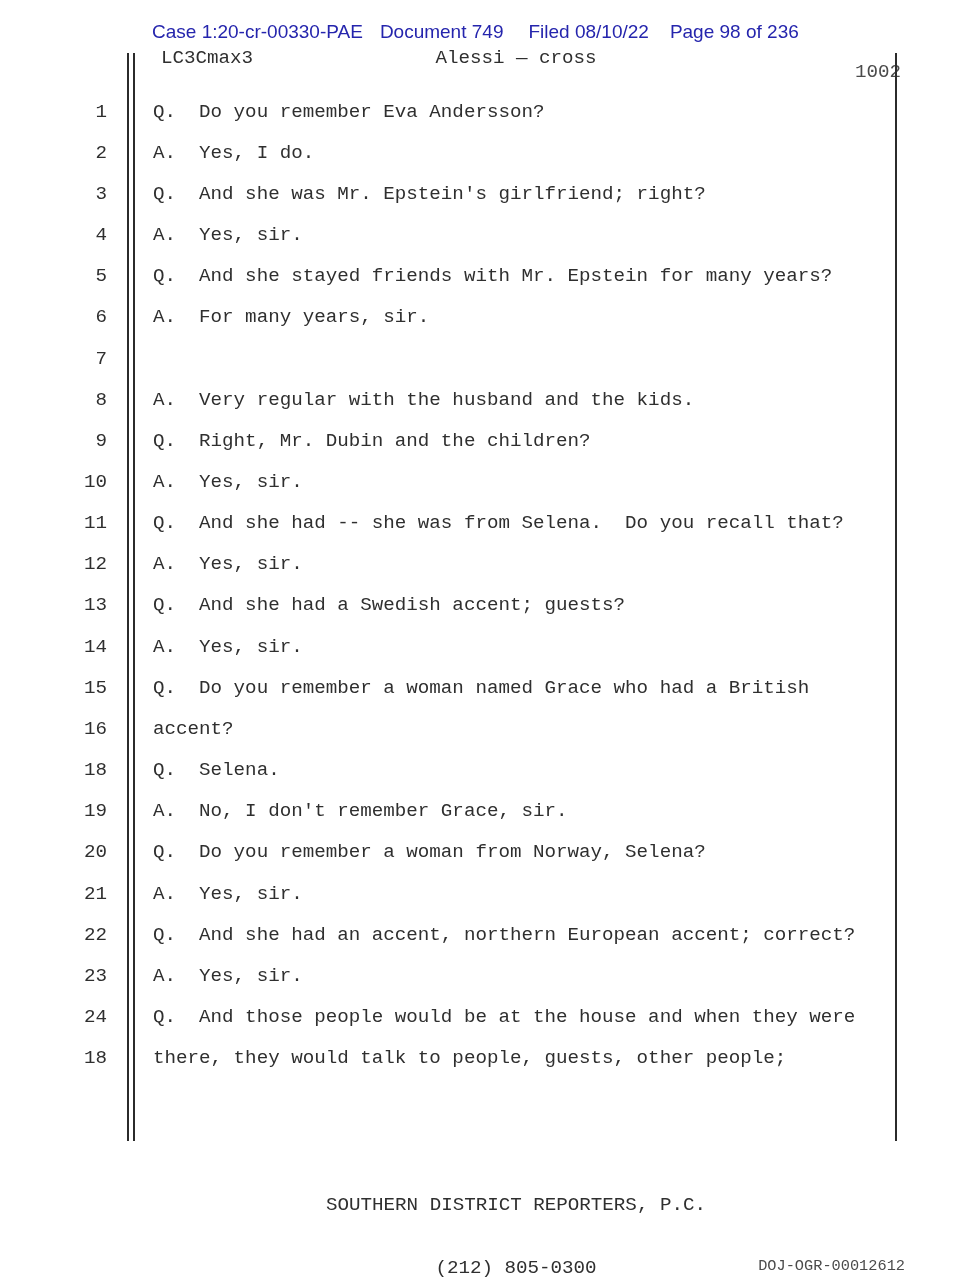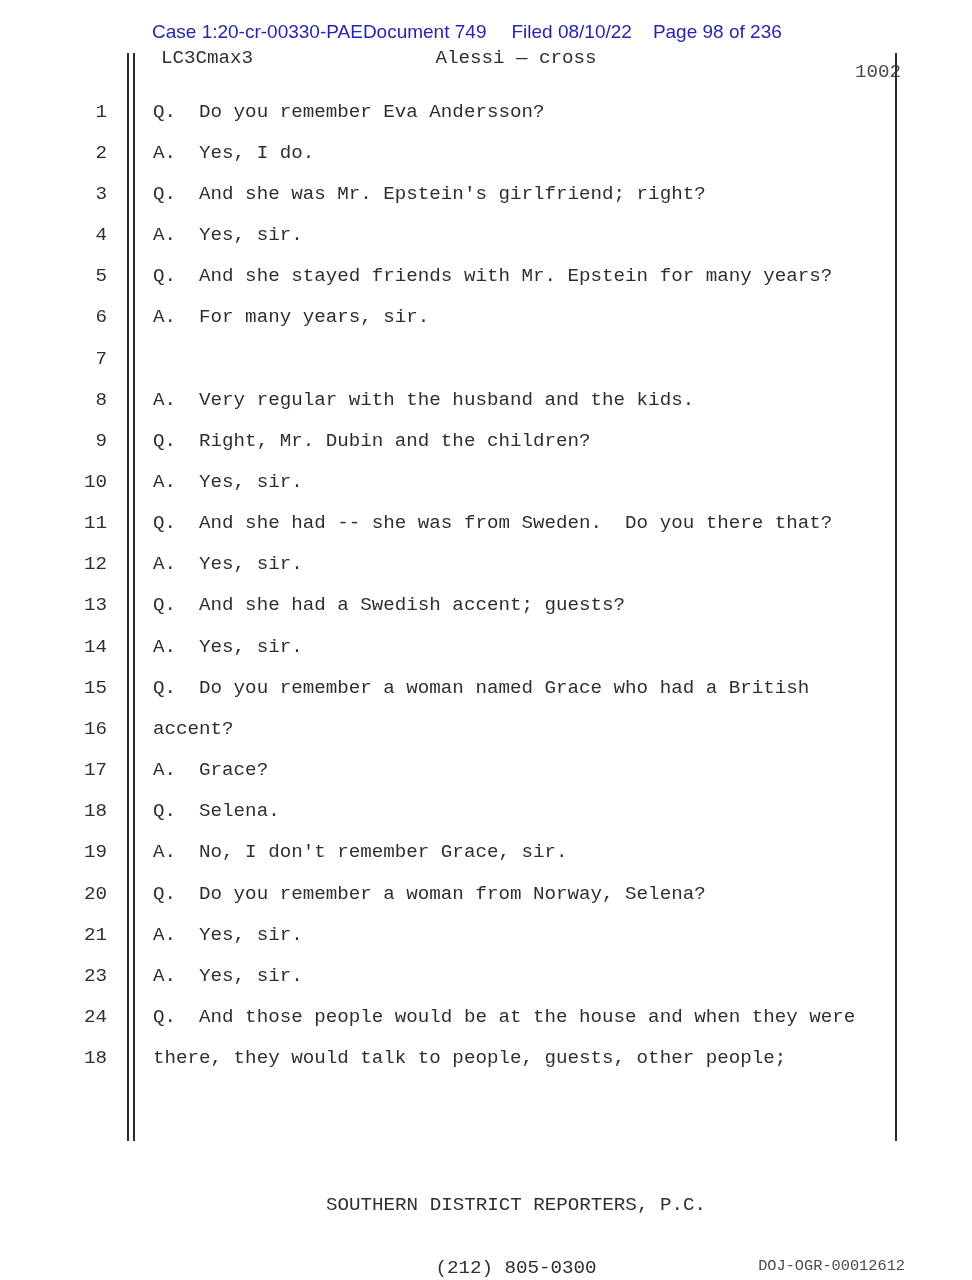--- a/index.html
+++ b/index.html
@@ -22,21 +22,21 @@
     left: 152px;
     top: 20px;
     height: 24px;
     display: flex;
     align-items: center;
     font-family: "Liberation Sans", sans-serif;
     font-size: 19px;
     color: var(--stamp-blue, #2525ad);
     white-space: pre;
   }
-  .stamp .seg-case { }
+  .stamp .seg-case { margin-right: 17px; }
   .stamp .seg-doc  { margin-right: 25px; }
   .stamp .seg-filed{ margin-right: 21px; }
 
   .trans-pageno {
     position: absolute;
     top: 21px;
     right: 71px;
     font-size: 19.2px;
     color: var(--muted-gray, #4b4b4b);
     white-space: pre;
@@ -195,21 +195,21 @@
       <span class="txt">Q.  Right, Mr. Dubin and the children?</span>
     </div>
 
     <div class="row">
       <span class="num">10</span>
       <span class="txt">A.  Yes, sir.</span>
     </div>
 
     <div class="row">
       <span class="num">11</span>
-      <span class="txt">Q.  And she had -- she was from Sweden.  Do you there that?</span>
+      <span class="txt">Q.  And she had -- she was from Selena.  Do you recall that?</span>
     </div>
 
     <div class="row">
       <span class="num">12</span>
       <span class="txt">A.  Yes, sir.</span>
     </div>
 
     <div class="row">
       <span class="num">13</span>
       <span class="txt">Q.  And she had a Swedish accent; guests?</span>
@@ -223,24 +223,20 @@
     <div class="row">
       <span class="num">15</span>
       <span class="txt">Q.  Do you remember a woman named Grace who had a British</span>
     </div>
 
     <div class="row">
       <span class="num">16</span>
       <span class="txt">accent?</span>
     </div>
 
-    <div class="row">
-      <span class="num">17</span>
-      <span class="txt">A.  Grace?</span>
-    </div>
 
     <div class="row">
       <span class="num">18</span>
       <span class="txt">Q.  Selena.</span>
     </div>
 
     <div class="row">
       <span class="num">19</span>
       <span class="txt">A.  No, I don't remember Grace, sir.</span>
     </div>
@@ -248,20 +244,24 @@
     <div class="row">
       <span class="num">20</span>
       <span class="txt">Q.  Do you remember a woman from Norway, Selena?</span>
     </div>
 
     <div class="row">
       <span class="num">21</span>
       <span class="txt">A.  Yes, sir.</span>
     </div>
 
+    <div class="row">
+      <span class="num">22</span>
+      <span class="txt">Q.  And she had an accent, northern European accent; correct?</span>
+    </div>
 
     <div class="row">
       <span class="num">23</span>
       <span class="txt">A.  Yes, sir.</span>
     </div>
 
     <div class="row">
       <span class="num">24</span>
       <span class="txt">Q.  And those people would be at the house and when they were</span>
     </div>

